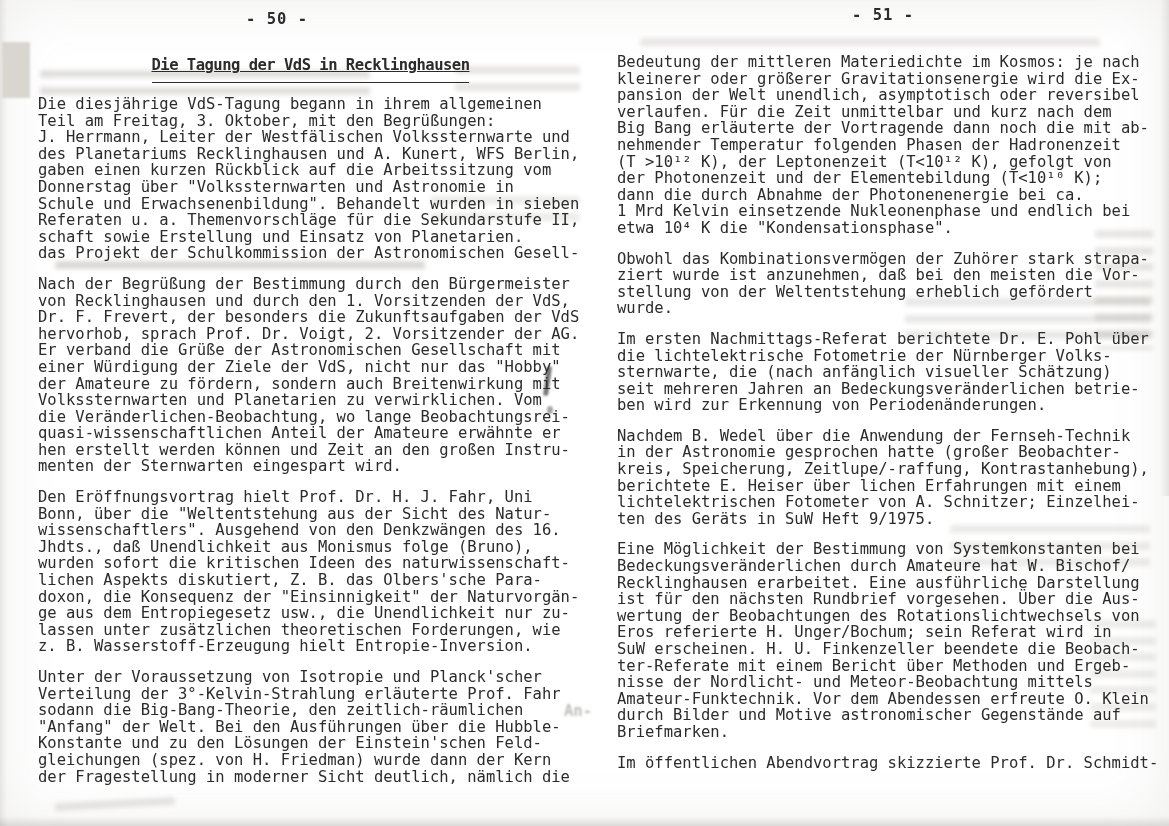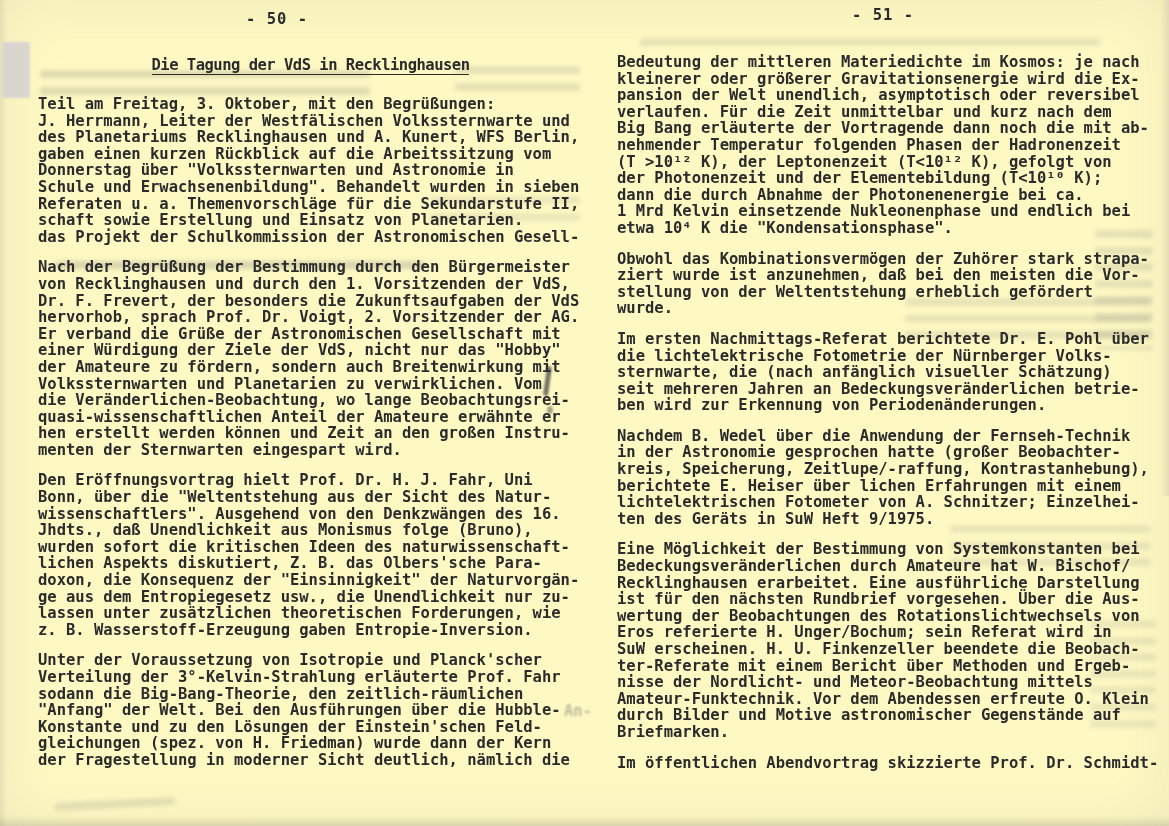--- a/index.html
+++ b/index.html
@@ -1,28 +1,28 @@
 <!DOCTYPE html>
 <html><head>
 <meta charset="utf-8">
 <style>
   html,body{margin:0;padding:0;background:#e8e6e1;}
   #scan{
     position:relative;
     width:1169px;height:826px;
-    background:#fef9c3;
+    background:#ffffff;
     overflow:hidden;
     font-family:"DejaVu Sans Mono","Liberation Mono",monospace;
     color:#2b2b2b;
     box-shadow:inset 0 0 60px rgba(120,116,108,0.12);
   }
   .col{
     position:absolute;
     font-size:15.5px;
-    font-weight:bold;
+    font-weight:normal;
     filter:blur(0.25px);
   }
   .tline{
     height:16.6px;
     line-height:16.6px;
     white-space:pre;
   }
   .para{margin:0 0 14px 0;}
   .pagenum{
     position:absolute;
@@ -37,21 +37,22 @@
     position:absolute;
     left:38px;top:56px;width:545px;
     text-align:center;
     font-size:15.5px;
     font-weight:bold;
     letter-spacing:-0.5px;
     filter:blur(0.25px);
   }
   .doctitle span{
     border-bottom:1.6px solid #2b2b2b;
-    padding-bottom:0;
+    padding-bottom:8px;
+    text-decoration:underline;
   }
   
   .sm{
     position:absolute;
     background:repeating-linear-gradient(180deg, rgba(142,138,128,0.85) 0px, rgba(142,138,128,0.85) 8px, rgba(142,138,128,0) 8px, rgba(142,138,128,0) 16.6px);
     filter:blur(2px);
     border-radius:3px;
     pointer-events:none;
   }
   .solidmark{position:absolute;pointer-events:none;}
@@ -92,20 +93,21 @@
   <div class="solidmark" style="left:547px;top:406px;width:6px;height:8px;background:#4a4a4a;filter:blur(1px);opacity:.5;border-radius:50%;"></div>
 
   <div class="pagenum" style="left:222px;top:10px;">- 50 -</div>
 
   <div class="doctitle">
     <span>Die Tagung der VdS in Recklinghausen</span>
   </div>
 
   <div class="col" style="left:38px;top:96px;width:545px;">
       <div class="para">
+        <div class="tline">Die diesjährige VdS-Tagung begann in ihrem allgemeinen</div>
         <div class="tline">Teil am Freitag, 3. Oktober, mit den Begrüßungen:</div>
         <div class="tline">J. Herrmann, Leiter der Westfälischen Volkssternwarte und</div>
         <div class="tline">des Planetariums Recklinghausen und A. Kunert, WFS Berlin,</div>
         <div class="tline">gaben einen kurzen Rückblick auf die Arbeitssitzung vom</div>
         <div class="tline">Donnerstag über "Volkssternwarten und Astronomie in</div>
         <div class="tline">Schule und Erwachsenenbildung". Behandelt wurden in sieben</div>
         <div class="tline">Referaten u. a. Themenvorschläge für die Sekundarstufe II,</div>
         <div class="tline">schaft sowie Erstellung und Einsatz von Planetarien.</div>
         <div class="tline">das Projekt der Schulkommission der Astronomischen Gesell-</div>
       </div>
@@ -126,21 +128,21 @@
       <div class="para">
         <div class="tline">Den Eröffnungsvortrag hielt Prof. Dr. H. J. Fahr, Uni</div>
         <div class="tline">Bonn, über die "Weltentstehung aus der Sicht des Natur-</div>
         <div class="tline">wissenschaftlers". Ausgehend von den Denkzwängen des 16.</div>
         <div class="tline">Jhdts., daß Unendlichkeit aus Monismus folge (Bruno),</div>
         <div class="tline">wurden sofort die kritischen Ideen des naturwissenschaft-</div>
         <div class="tline">lichen Aspekts diskutiert, Z. B. das Olbers'sche Para-</div>
         <div class="tline">doxon, die Konsequenz der "Einsinnigkeit" der Naturvorgän-</div>
         <div class="tline">ge aus dem Entropiegesetz usw., die Unendlichkeit nur zu-</div>
         <div class="tline">lassen unter zusätzlichen theoretischen Forderungen, wie</div>
-        <div class="tline">z. B. Wasserstoff-Erzeugung gaben Entropie-Inversion.</div>
+        <div class="tline">z. B. Wasserstoff-Erzeugung hielt Entropie-Inversion.</div>
       </div>
       <div class="para">
         <div class="tline">Unter der Voraussetzung von Isotropie und Planck'scher</div>
         <div class="tline">Verteilung der 3°-Kelvin-Strahlung erläuterte Prof. Fahr</div>
         <div class="tline">sodann die Big-Bang-Theorie, den zeitlich-räumlichen</div>
         <div class="tline">"Anfang" der Welt. Bei den Ausführungen über die Hubble-</div>
         <div class="tline">Konstante und zu den Lösungen der Einstein'schen Feld-</div>
         <div class="tline">gleichungen (spez. von H. Friedman) wurde dann der Kern</div>
         <div class="tline">der Fragestellung in moderner Sicht deutlich, nämlich die</div>
       </div>

